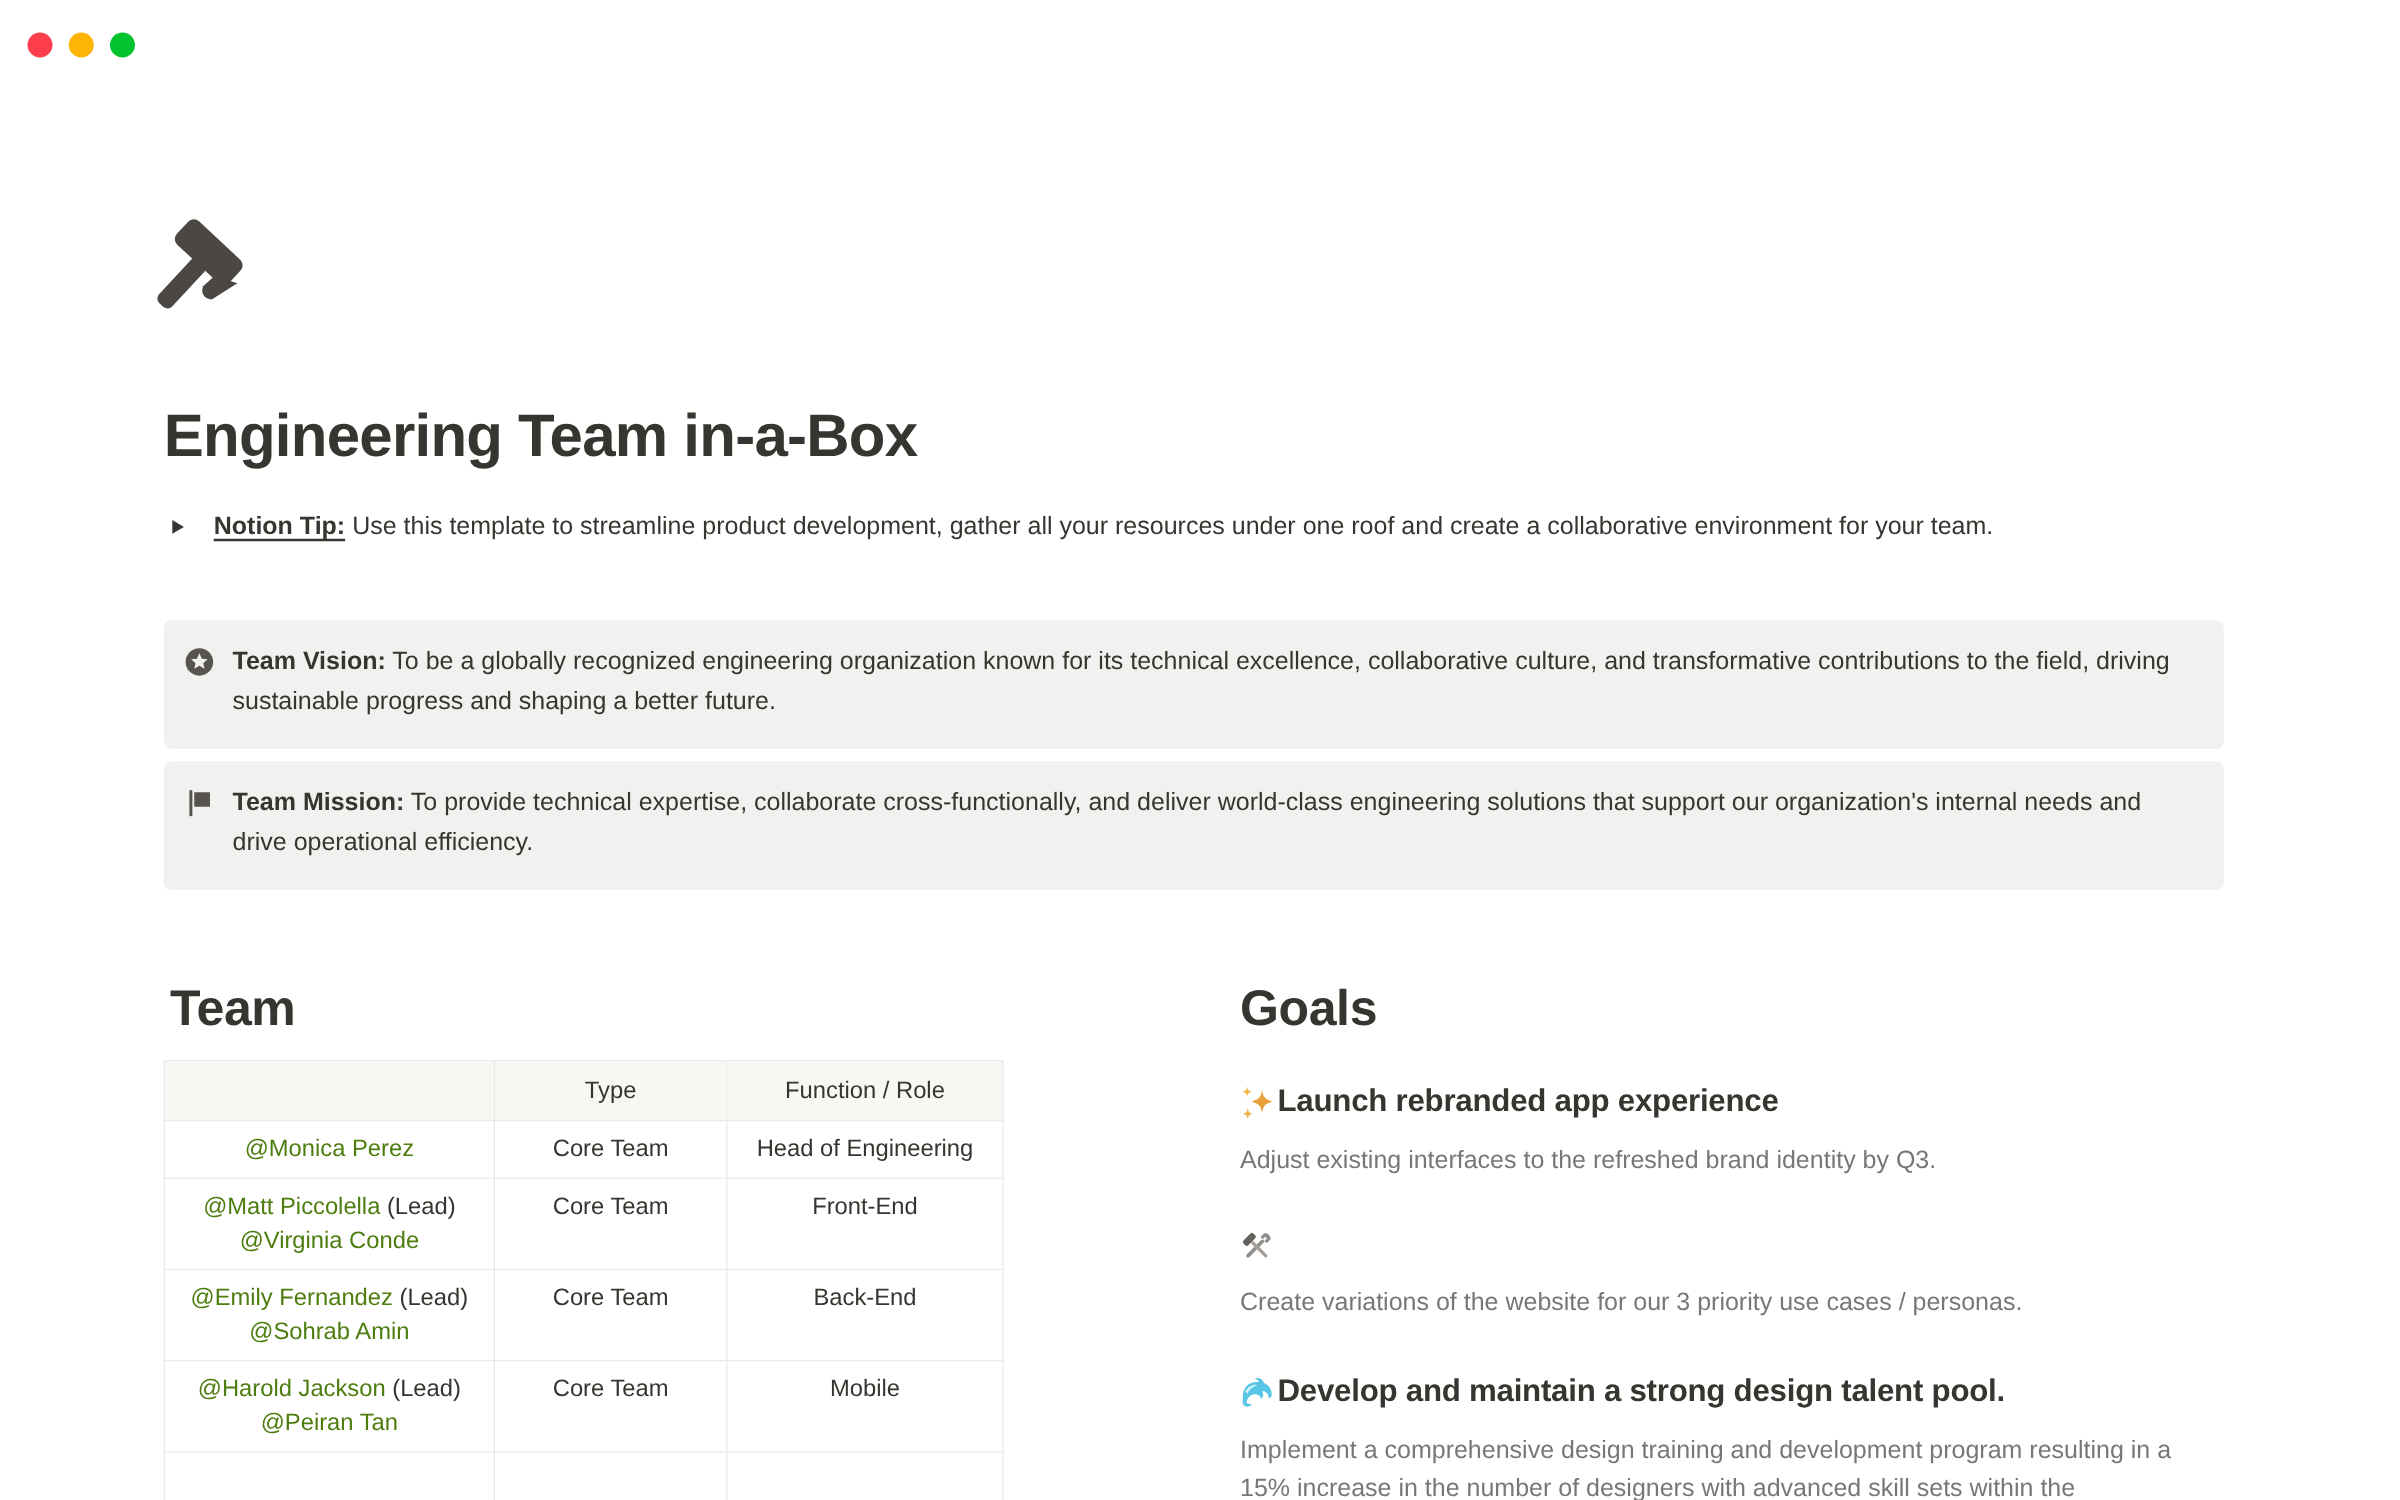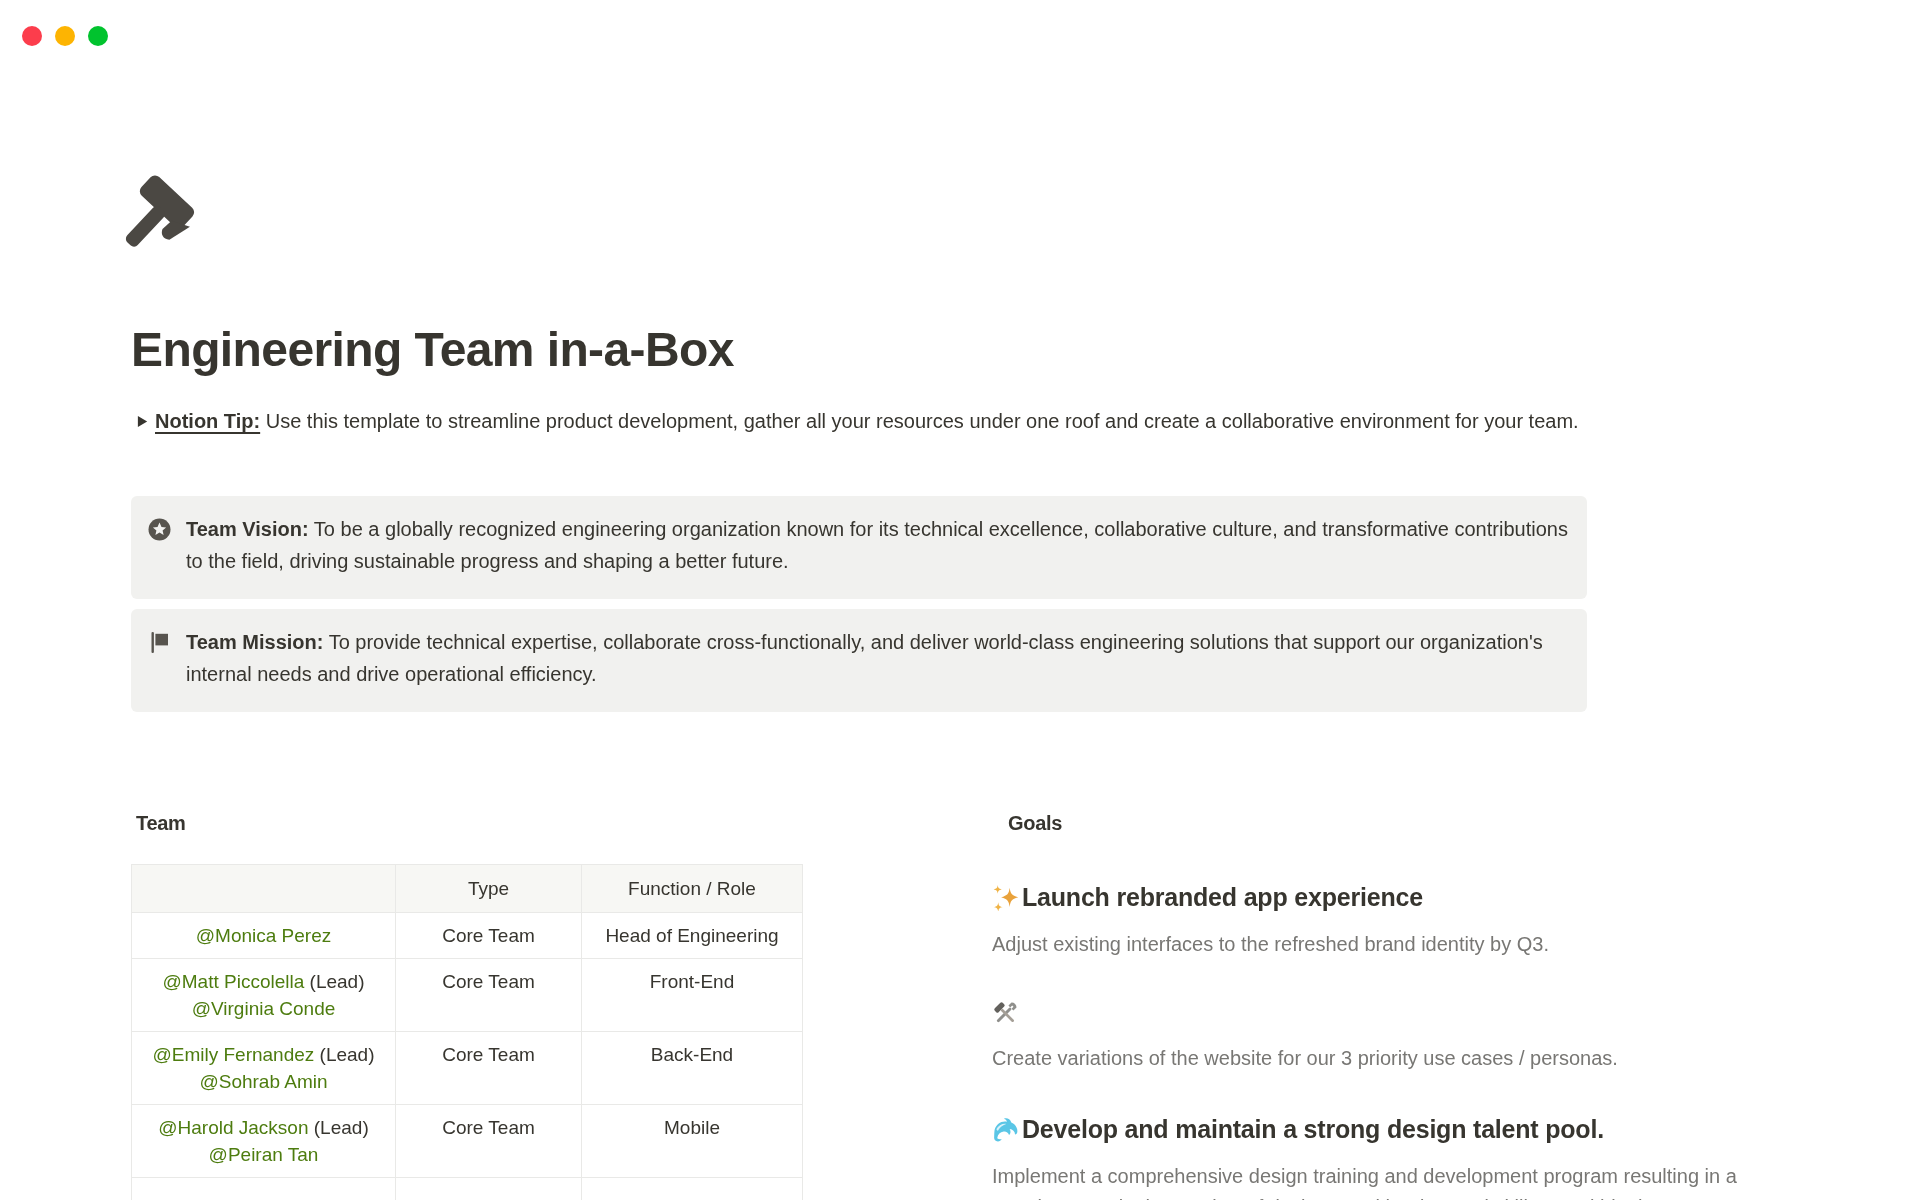--- a/index.html
+++ b/index.html
@@ -10,36 +10,36 @@
   
   .lights{position:absolute;top:26px;left:22px;display:flex;gap:13px}
   .light{width:20px;height:20px;border-radius:50%;border:none;padding:0;cursor:pointer}
   .light.red{background:#fc3d4c}.light.yellow{background:#fdb402}.light.green{background:#01c32e}
   
   .page-icon{position:absolute;left:113px;top:174px;width:88px;height:92px;cursor:pointer}
   
   h1.page-title{position:absolute;left:131px;top:320px;margin:0;font-size:48px;line-height:1.25;
     font-weight:700;letter-spacing:-0.6px}
   
-  .tip{position:absolute;left:131px;top:406px;width:1660px;display:flex;gap:2px;
+  .tip{position:absolute;left:131px;top:406px;width:1660px;display:flex;gap:18px;
     font-size:20px;line-height:31px}
   .tip .tri{flex:none;width:22px;height:31px;display:flex;align-items:center;justify-content:center;cursor:pointer}
   .tip p{margin:0}
   .tip .tip-label{font-weight:700;text-decoration:underline;text-underline-offset:4px}
   
-  .callout{position:absolute;left:131px;width:1456px;min-height:103px;box-sizing:border-box;
+  .callout{position:absolute;left:131px;width:1648px;min-height:103px;box-sizing:border-box;
     background:#f1f1ef;border-radius:6px;padding:17px 16px;display:flex;gap:14px;
     font-size:20px;line-height:32px}
   .callout .ic{flex:none;width:25px;height:25px;margin-top:4px}
   .callout p{margin:0;max-width:1560px}
   .callout .c-label{font-weight:700}
   #callout-vision{top:496px}
   #callout-mission{top:609px}
   
-  h2{margin:16px;font-size:20px;line-height:38px;font-weight:700;letter-spacing:-0.3px}
+  h2{margin:0;font-size:40px;line-height:38px;font-weight:700;letter-spacing:-0.3px}
   .team-col{position:absolute;left:131px;top:788px;width:700px}
   .team-col h2{margin-left:5px}
   table{border-collapse:collapse;table-layout:fixed;width:671px;margin-top:22px;font-size:19px}
   th,td{border:1px solid #e9e9e7;padding:9px 15px;text-align:center;vertical-align:top;
     font-weight:400;line-height:27px;overflow:hidden}
   thead th{background:#f7f7f4;line-height:29px}
   .c1{width:264px}.c2{width:186px}.c3{width:221px}
   .mention{color:#4d7c0f}
   tr.partial td{height:34px}
   .goals-col{position:absolute;left:992px;top:788px;width:770px}

